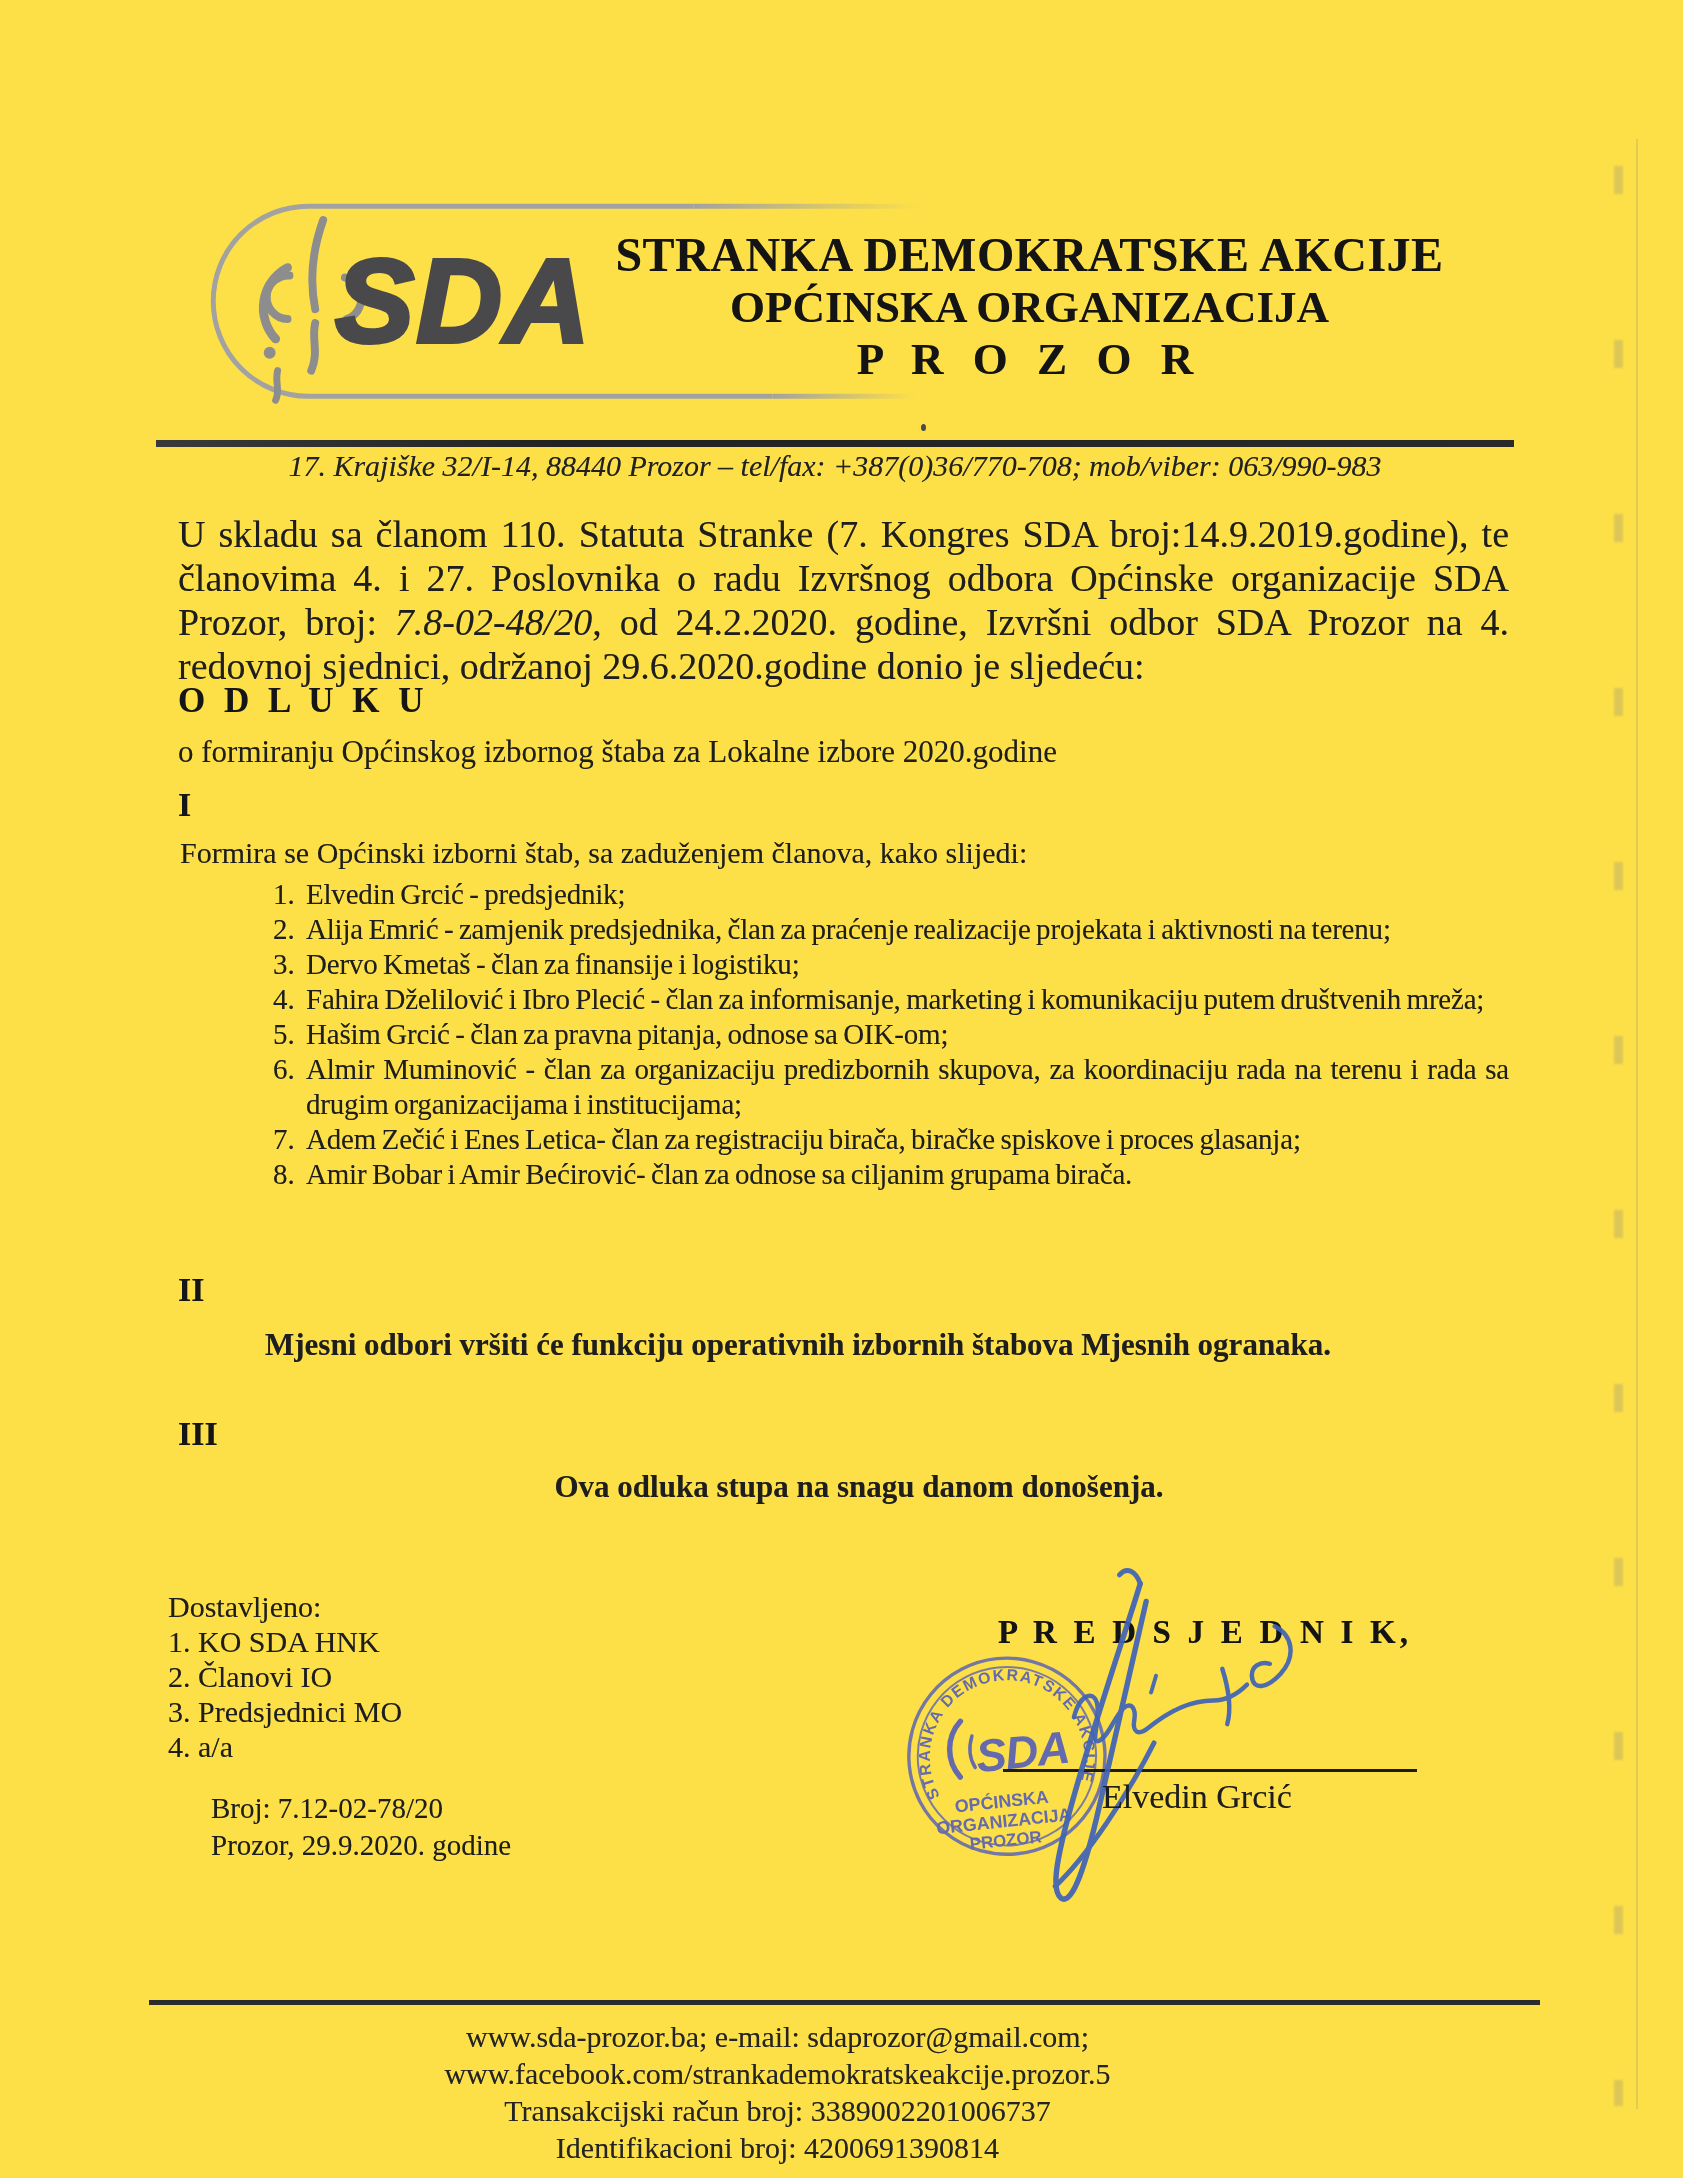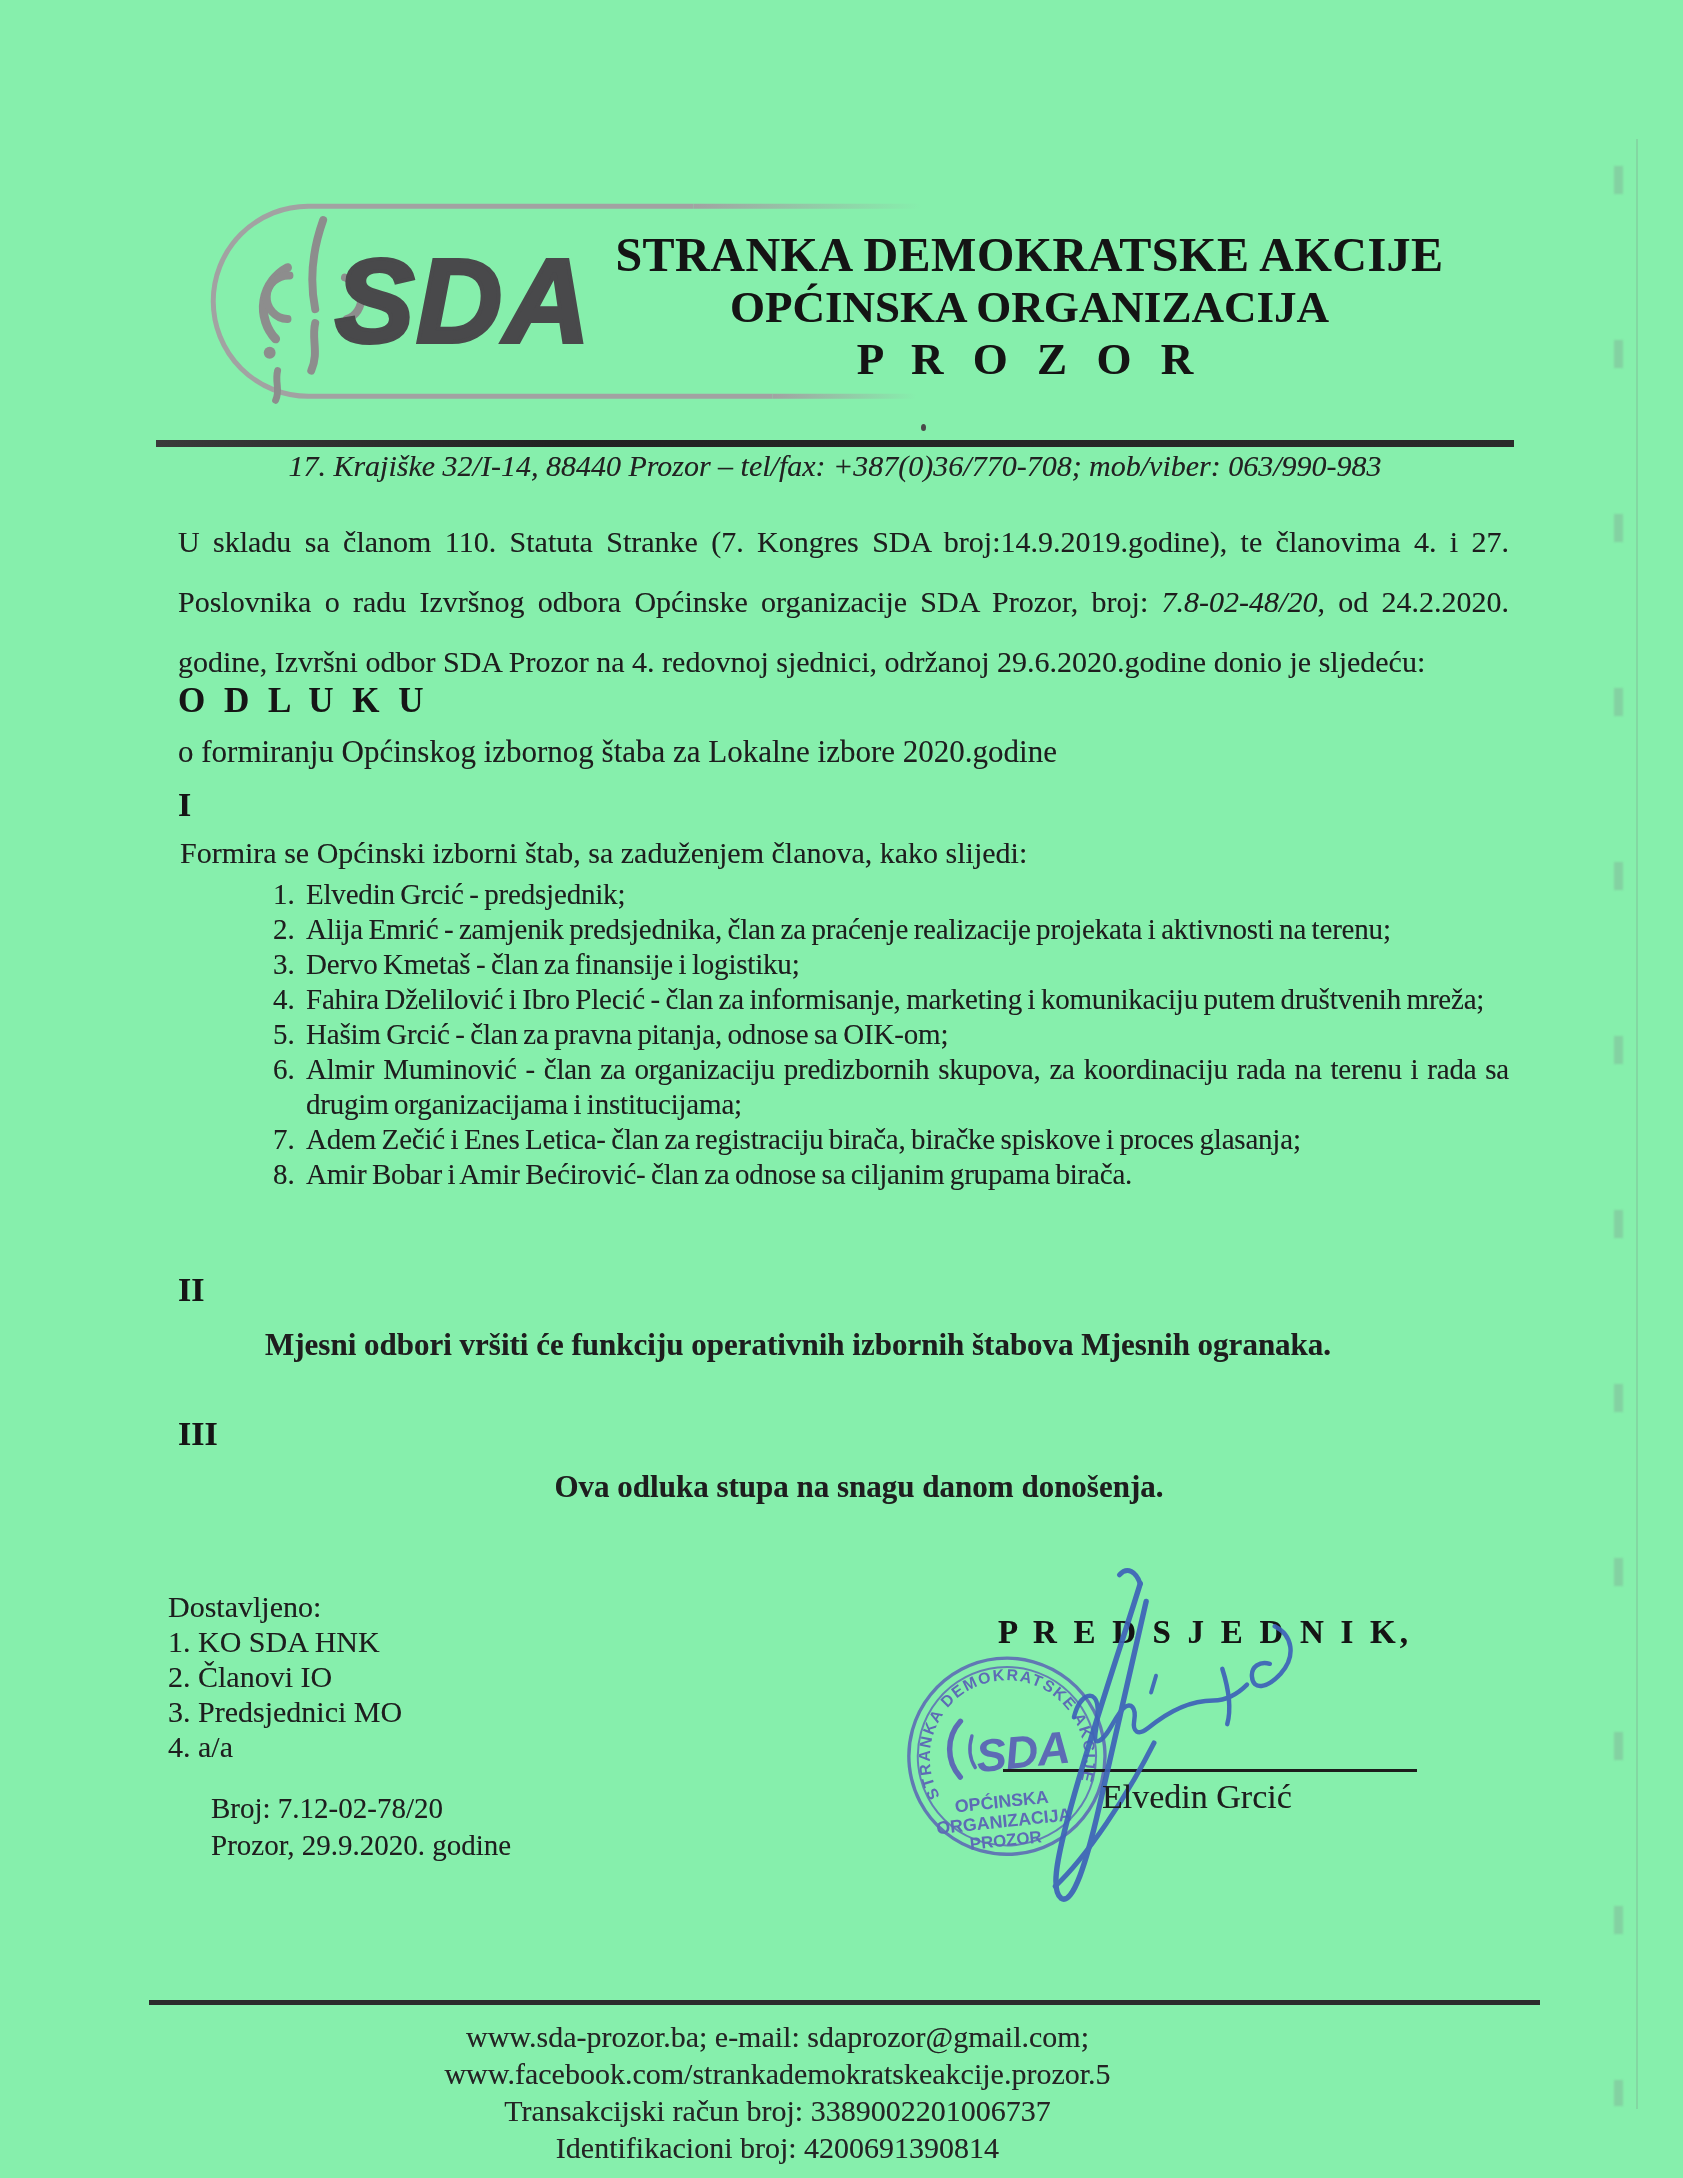--- a/index.html
+++ b/index.html
@@ -1,36 +1,36 @@
 <!DOCTYPE html>
 <html><head>
 <meta charset="utf-8">
 <style>
   html,body{margin:0;padding:0;background:#e8e8e6;}
   .page{
     position:relative;width:1683px;height:2178px;margin:0 auto;
-    background:#86efac;overflow:hidden;
+    background:#fde047;overflow:hidden;
     font-family:"Liberation Serif", serif;color:#1e1e1e;
   }
   .page *{box-sizing:border-box;}
   .abs{position:absolute;}
   .txt{text-shadow:0 0 0.6px rgba(40,40,40,.4);}
 
   
   .logo{left:139px;top:129px;width:792px;height:297px;}
   .org-block{left:594px;top:228px;width:871px;text-align:center;font-weight:bold;color:#141414;}
   .org1{font-size:48px;line-height:53px;letter-spacing:0.5px;}
   .org2{font-size:45px;line-height:52px;}
   .org3{font-size:45px;line-height:52px;letter-spacing:9px;}
   .rule-top{left:156px;top:440px;width:1358px;height:7px;background:linear-gradient(90deg,#3a3a3a,#222 30%,#2a2a2a);}
   .dot-artifact{left:921px;top:424px;width:5px;height:7px;border-radius:50%;background:#4a4a4a;}
   .address{left:156px;top:449px;width:1358px;text-align:center;font-size:30px;color:#222;font-style:italic;}
 
   
-  .intro{left:178px;top:512px;width:1331px;margin:0;font-size:30px;line-height:60px;text-align:justify;}
+  .intro{left:178px;top:512px;width:1331px;margin:0;font-size:38px;line-height:44px;text-align:justify;}
   .center-band{left:178px;width:1332px;text-align:left;}
   .odluku{top:681px;font-size:35px;font-weight:bold;letter-spacing:5px;color:#151515;}
   .odluku-sub{top:734px;font-size:31px;}
   .numeral{font-size:34px;font-weight:bold;color:#151515;}
   .n1{top:786px;}
   .n2{top:1271px;}
   .n3{top:1415px;}
   .lead{left:180px;top:836px;width:1331px;margin:0;font-size:30px;}
   ol.members{left:178px;top:877px;width:1331px;margin:0;padding:0 0 0 122px;
     font-size:29px;line-height:35px;letter-spacing:-0.2px;word-spacing:-1.5px;}

